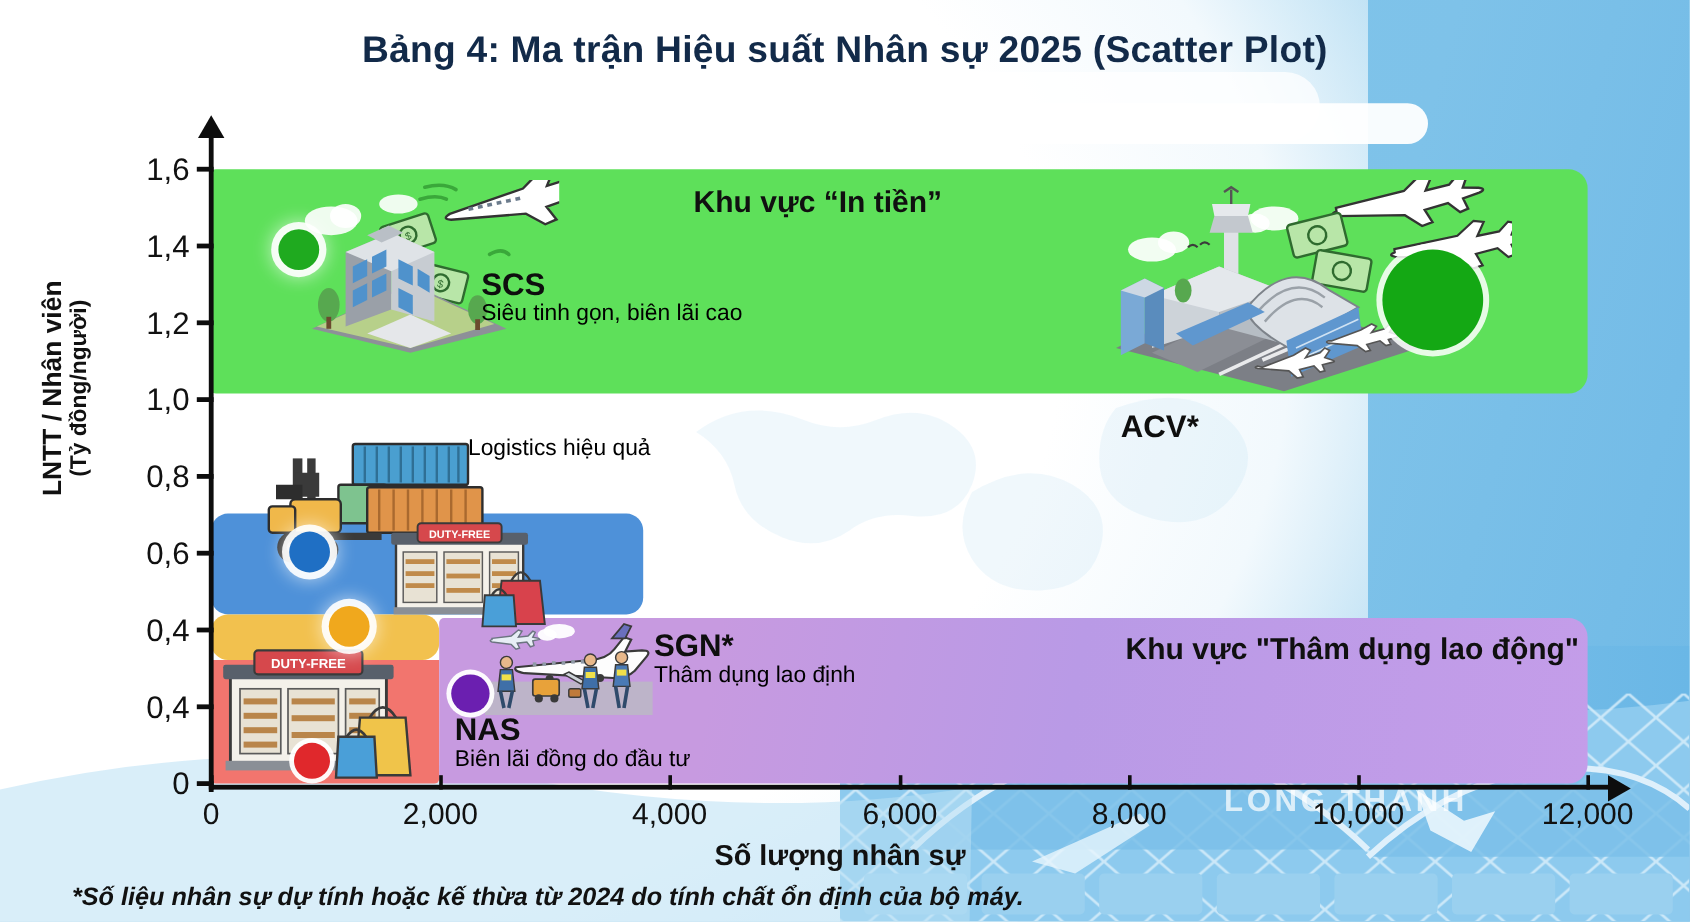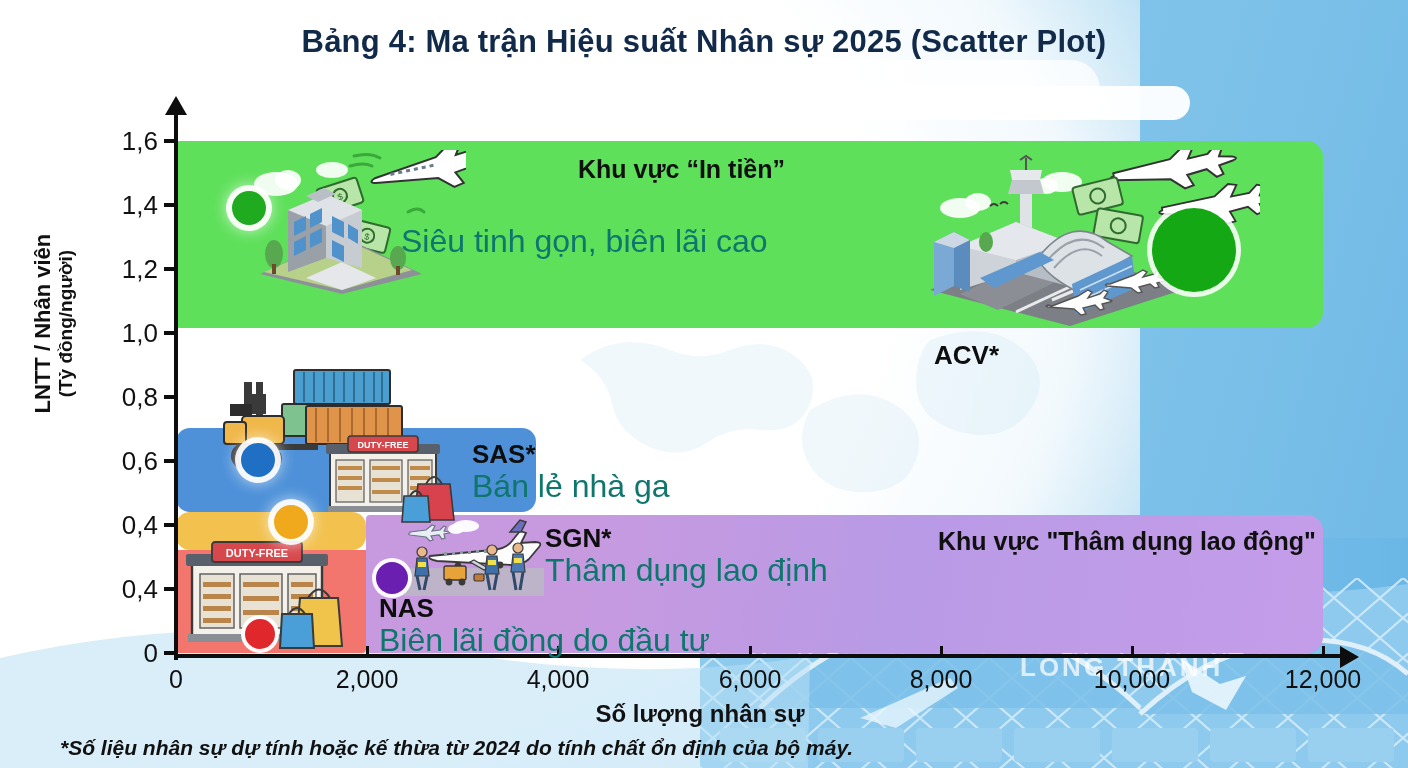--- a/index.html
+++ b/index.html
@@ -82,21 +82,21 @@
   .zone-red{left:176px;top:550px;width:190px;height:103px;background:#f2756e;border-radius:0 0 4px 4px;}
 
   .zone-label{position:absolute;font-size:25px;font-weight:700;color:#101010;white-space:nowrap;}
 
   
   .dot{position:absolute;border-radius:50%;box-shadow:0 0 0 5px rgba(255,255,255,.92);}
   .dot-glow{box-shadow:0 0 0 6px rgba(255,255,255,.9),0 0 14px 7px rgba(255,255,255,.55);}
 
   .pt-label{position:absolute;white-space:nowrap;}
   .pt-code{font-size:26px;font-weight:700;color:#0e0e0e;line-height:1.08;}
-  .pt-desc{font-size:32px;font-weight:400;color:#0f766e;line-height:1.15;}
+  .pt-desc{font-size:19px;font-weight:400;color:#000000;line-height:1.15;}
 
   
   .ill{position:absolute;}
 </style>
 </head>
 <body>
 
 <div id="stage">
 
   <div class="bg-base"></div>
@@ -493,34 +493,32 @@
   <div class="footnote">*Số liệu nhân sự dự tính hoặc kế thừa từ 2024 do tính chất ổn định của bộ máy.</div>
 
   <div class="dot dot-glow" style="left:232px;top:191px;width:34px;height:34px;background:#1faa1f;"></div>
   <div class="dot" style="left:1152px;top:208px;width:84px;height:84px;background:#14a814;box-shadow:0 0 0 5px rgba(255,255,255,.85);"></div>
   <div class="dot dot-glow" style="left:241px;top:443px;width:34px;height:34px;background:#1f6fc4;"></div>
   <div class="dot dot-glow" style="left:274px;top:505px;width:34px;height:34px;background:#f0a81d;"></div>
   <div class="dot" style="left:376px;top:562px;width:32px;height:32px;background:#6b1fb0;box-shadow:0 0 0 4px rgba(255,255,255,.95);"></div>
   <div class="dot" style="left:245px;top:619px;width:30px;height:30px;background:#e0282c;box-shadow:0 0 0 4px rgba(255,255,255,.95);"></div>
 
   <div class="pt-label" style="left:401px;top:223px;">
+    <div class="pt-code">SCS</div>
     <div class="pt-desc">Siêu tinh gọn, biên lãi cao</div>
   </div>
 
   <div class="pt-label" style="left:934px;top:341px;">
     <div class="pt-code">ACV*</div>
   </div>
 
   <div class="pt-label" style="left:390px;top:363px;">
-  </div>
-
-  <div class="pt-label" style="left:472px;top:440px;">
-    <div class="pt-code">SAS*</div>
-    <div class="pt-desc">Bán lẻ nhà ga</div>
-  </div>
+    <div class="pt-desc">Logistics hiệu quả</div>
+  </div>
+
 
   <div class="pt-label" style="left:545px;top:524px;">
     <div class="pt-code">SGN*</div>
     <div class="pt-desc">Thâm dụng lao định</div>
   </div>
 
   <div class="pt-label" style="left:379px;top:594px;">
     <div class="pt-code">NAS</div>
     <div class="pt-desc">Biên lãi đồng do đầu tư</div>
   </div>

